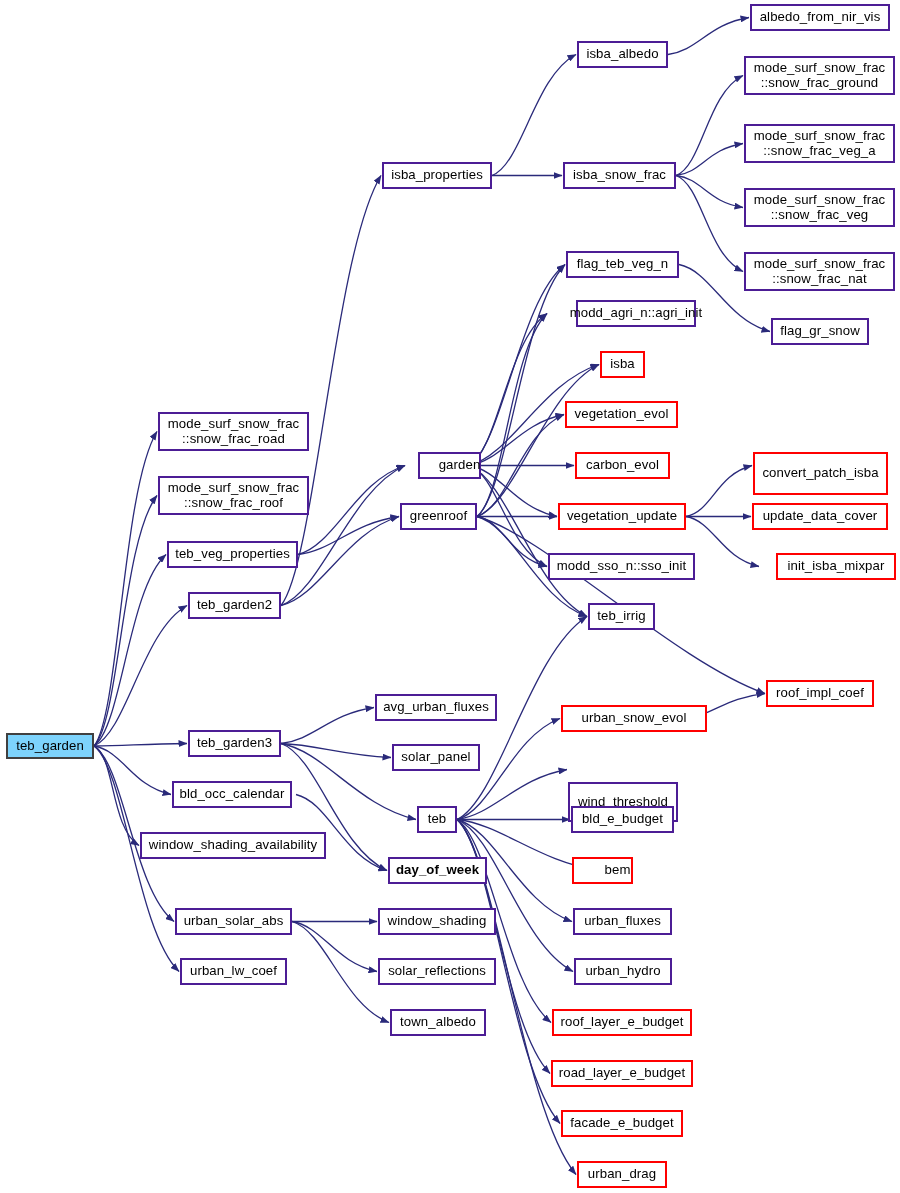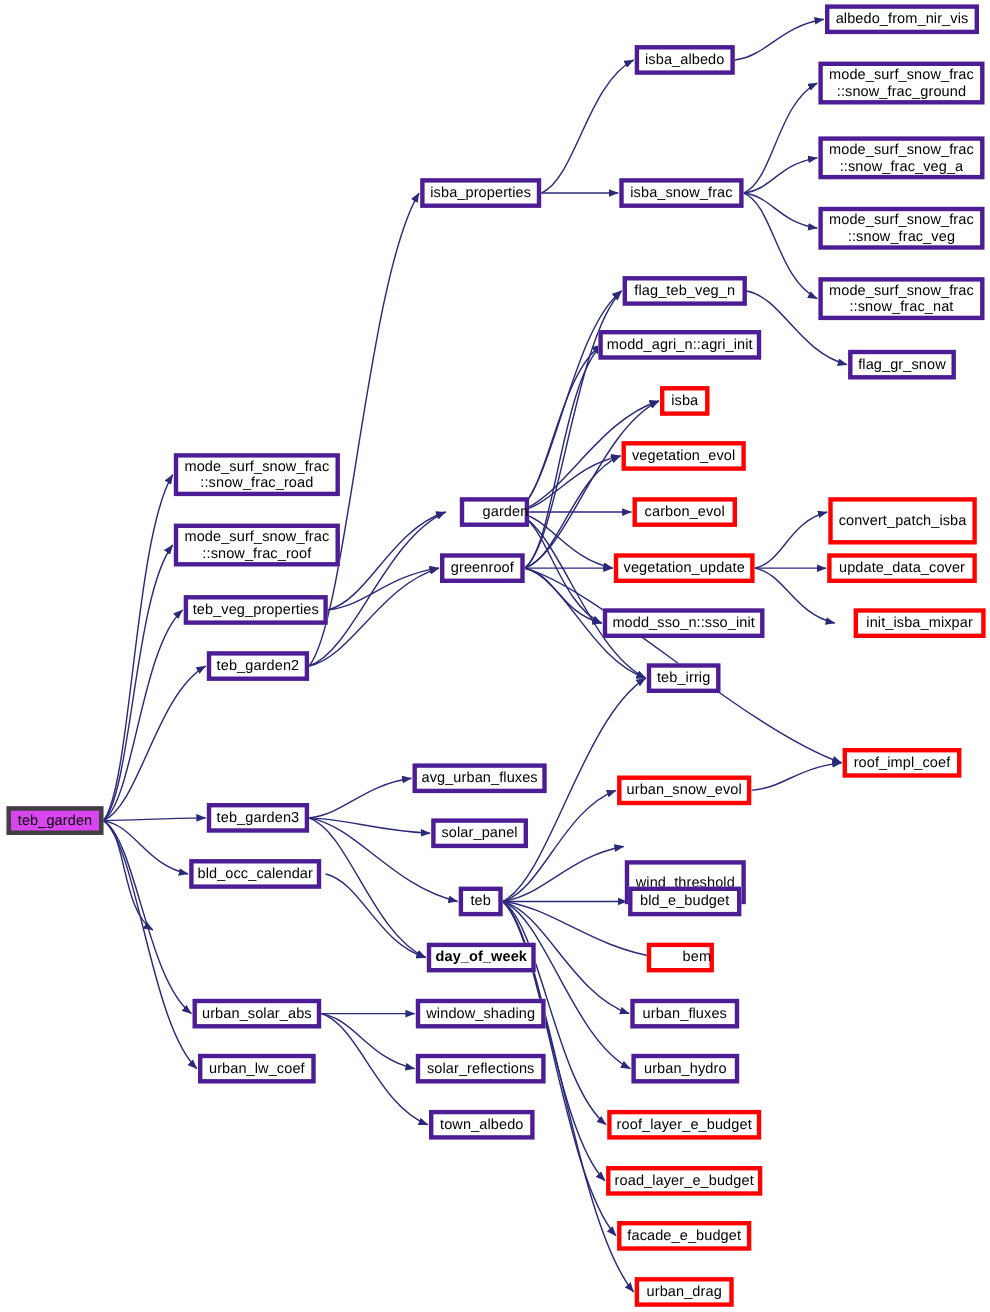--- a/index.html
+++ b/index.html
@@ -1,24 +1,24 @@
 <!DOCTYPE html>
 <html><head>
 <meta charset="utf-8">
 <title>teb_garden call graph</title>
 <style>
   html,body{margin:0;padding:0;background:#ffffff;}
   body{font-family:"Liberation Sans", sans-serif;}
   #canvas{position:relative;width:900px;height:1193px;background:#ffffff;overflow:hidden;}
   #edges{position:absolute;left:0;top:0;width:900px;height:1193px;pointer-events:none;}
   .node{position:absolute;box-sizing:border-box;display:flex;align-items:center;justify-content:center;
-        text-align:center;background:#ffffff;border:4px solid #4c1d95;font-size:13.2px;color:#000000;
+        text-align:center;background:#ffffff;border:2px solid #4c1d95;font-size:13.2px;color:#000000;
         line-height:1.12;white-space:pre-line;letter-spacing:.1px;}
   .node.red{border-color:#ff0000;}
-  .node.hl{background:#d946ef;border-color:#404040;}
+  .node.hl{background:#7dd3fc;border-color:#404040;}
 </style>
 </head>
 <body>
 
 <div id="canvas">
   <svg id="edges" viewBox="0 0 900 1193">
     <defs>
       <marker id="arrow" markerWidth="9" markerHeight="7" refX="8.5" refY="3.5" orient="auto" markerUnits="userSpaceOnUse">
         <polygon points="0,0 9,3.5 0,7" fill="#2a2a7a"></polygon>
       </marker>
@@ -89,46 +89,47 @@
   </svg>
 <div class="node hl" style="left: 6px; top: 733px; width: 88px; height: 26px;">teb_garden</div>
     <div class="node" style="left: 158px; top: 412px; width: 151px; height: 39px;">mode_surf_snow_frac
 ::snow_frac_road</div>
     <div class="node" style="left: 158px; top: 476px; width: 151px; height: 39px;">mode_surf_snow_frac
 ::snow_frac_roof</div>
     <div class="node" style="left: 167px; top: 541px; width: 131px; height: 27px;">teb_veg_properties</div>
     <div class="node" style="left: 188px; top: 592px; width: 93px; height: 27px;">teb_garden2</div>
     <div class="node" style="left: 188px; top: 730px; width: 93px; height: 27px;">teb_garden3</div>
     <div class="node" style="left: 172px; top: 781px; width: 120px; height: 27px;">bld_occ_calendar</div>
+    <div class="node" style="left: 140px; top: 832px; width: 186px; height: 27px;">window_shading_availability</div>
     <div class="node" style="left: 175px; top: 908px; width: 117px; height: 27px;">urban_solar_abs</div>
     <div class="node" style="left: 180px; top: 958px; width: 107px; height: 27px;">urban_lw_coef</div>
     <div class="node" style="left: 382px; top: 162px; width: 110px; height: 27px;">isba_properties</div>
     <div class="node" style="left: 418px; top: 452px; width: 63px; height: 27px; padding-left: 20px;">garden</div>
     <div class="node" style="left: 400px; top: 503px; width: 77px; height: 27px;">greenroof</div>
     <div class="node" style="left: 375px; top: 694px; width: 122px; height: 27px;">avg_urban_fluxes</div>
     <div class="node" style="left: 392px; top: 744px; width: 88px; height: 27px;">solar_panel</div>
     <div class="node" style="left: 417px; top: 806px; width: 40px; height: 27px;">teb</div>
     <div class="node" style="left: 388px; top: 857px; width: 99px; height: 27px; font-weight: bold;">day_of_week</div>
     <div class="node" style="left: 378px; top: 908px; width: 118px; height: 27px;">window_shading</div>
     <div class="node" style="left: 378px; top: 958px; width: 118px; height: 27px;">solar_reflections</div>
     <div class="node" style="left: 390px; top: 1009px; width: 96px; height: 27px;">town_albedo</div>
     <div class="node" style="left: 577px; top: 41px; width: 91px; height: 27px;">isba_albedo</div>
     <div class="node" style="left: 563px; top: 162px; width: 113px; height: 27px;">isba_snow_frac</div>
     <div class="node" style="left: 566px; top: 251px; width: 113px; height: 27px;">flag_teb_veg_n</div>
-    <div class="node" style="left: 544px; top: 300px; width: 148px; height: 27px;">modd_agri_n::agri_init</div>
+    <div class="node" style="left: 576px; top: 300px; width: 120px; height: 27px;">modd_agri_n::agri_init</div>
     <div class="node red" style="left: 600px; top: 351px; width: 45px; height: 27px;">isba</div>
     <div class="node red" style="left: 565px; top: 401px; width: 113px; height: 27px;">vegetation_evol</div>
     <div class="node red" style="left: 575px; top: 452px; width: 95px; height: 27px;">carbon_evol</div>
     <div class="node red" style="left: 558px; top: 503px; width: 128px; height: 27px;">vegetation_update</div>
     <div class="node" style="left: 548px; top: 553px; width: 147px; height: 27px;">modd_sso_n::sso_init</div>
     <div class="node" style="left: 588px; top: 603px; width: 67px; height: 27px;">teb_irrig</div>
-    <div class="node red" style="left: 561px; top: 705px; width: 122px; height: 27px;">urban_snow_evol</div>
+    <div class="node red" style="left: 561px; top: 705px; width: 146px; height: 27px;">urban_snow_evol</div>
     <div class="node" style="left: 568px; top: 782px; width: 110px; height: 40px;">wind_threshold</div>
     <div class="node" style="left: 571px; top: 806px; width: 103px; height: 27px;">bld_e_budget</div>
-    <div class="node red" style="left: 588px; top: 857px; width: 61px; height: 27px; padding-left: 30px;">bem</div>
+    <div class="node red" style="left: 572px; top: 857px; width: 61px; height: 27px; padding-left: 30px;">bem</div>
     <div class="node" style="left: 573px; top: 908px; width: 99px; height: 27px;">urban_fluxes</div>
     <div class="node" style="left: 574px; top: 958px; width: 98px; height: 27px;">urban_hydro</div>
     <div class="node red" style="left: 552px; top: 1009px; width: 140px; height: 27px;">roof_layer_e_budget</div>
     <div class="node red" style="left: 551px; top: 1060px; width: 142px; height: 27px;">road_layer_e_budget</div>
     <div class="node red" style="left: 561px; top: 1110px; width: 122px; height: 27px;">facade_e_budget</div>
     <div class="node red" style="left: 577px; top: 1161px; width: 90px; height: 27px;">urban_drag</div>
     <div class="node" style="left: 750px; top: 4px; width: 140px; height: 27px;">albedo_from_nir_vis</div>
     <div class="node" style="left: 744px; top: 56px; width: 151px; height: 39px;">mode_surf_snow_frac
 ::snow_frac_ground</div>
     <div class="node" style="left: 744px; top: 124px; width: 151px; height: 39px;">mode_surf_snow_frac

